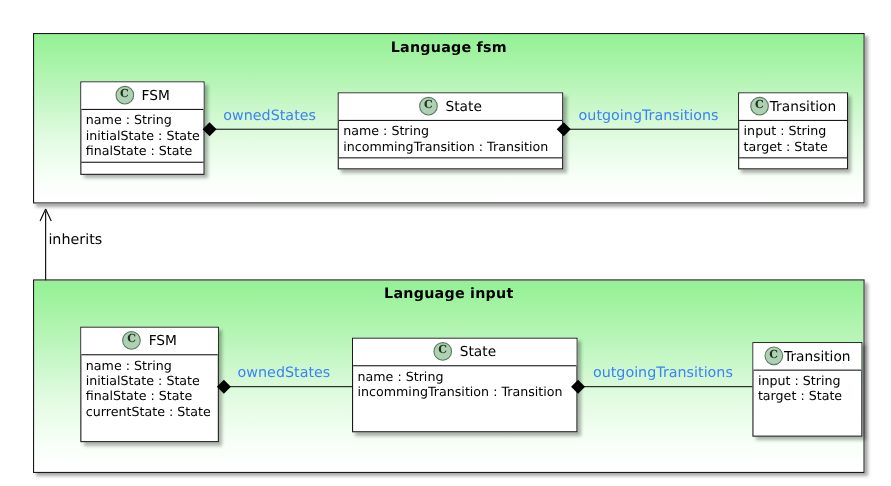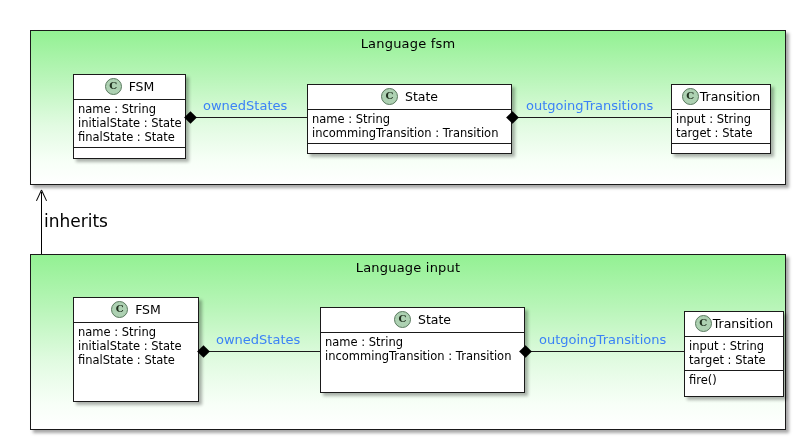--- a/index.html
+++ b/index.html
@@ -23,21 +23,21 @@
     background: linear-gradient(to bottom, #93f193 0%, #b8f5b8 30%, #e2fbe2 62%, #f7fff7 85%, #ffffff 100%);
     box-shadow: 3px 3px 3px rgba(0,0,0,0.35);
   }
   .package-title {
     position: absolute;
     top: 5px;
     left: 0;
     right: 0;
     text-align: center;
     font-size: 13px;
-    font-weight: normal;
+    font-weight: bold;
     color: #000000;
     letter-spacing: 0.2px;
   }
 
   
   .uml-class {
     position: absolute;
     box-sizing: border-box;
     background: #ffffff;
     border: 1px solid #1a1a1a;
@@ -125,21 +125,21 @@
     position: absolute;
     width: 1px;
     height: 12px;
     background: #000000;
     top: 0;
   }
   .inherit-head::before { left: 0; transform: rotate(25deg); transform-origin: top center; }
   .inherit-head::after  { left: 0; transform: rotate(-25deg); transform-origin: top center; }
   .inherit-label {
     position: absolute;
-    font-size: 17px;
+    font-size: 13px;
     color: #000000;
     white-space: nowrap;
   }
 </style>
 </head>
 <body>
 
 <div class="package" style="left:30px; top:30px; width:756px; height:155px;">
   <div class="package-title">Language fsm</div>
 </div>
@@ -199,20 +199,21 @@
 
 <div class="uml-class" style="left:73px; top:297px; width:126px; height:105px;">
   <div class="uml-header">
     <span class="c-icon">C</span>
     <span class="uml-name">FSM</span>
   </div>
   <div class="uml-compartment">
     <div class="uml-line">name : String</div>
     <div class="uml-line">initialState : State</div>
     <div class="uml-line">finalState : State</div>
+    <div class="uml-line">currentState : State</div>
   </div>
 </div>
 
 <div class="uml-class" style="left:320px; top:307px; width:205px; height:86px;">
   <div class="uml-header">
     <span class="c-icon">C</span>
     <span class="uml-name">State</span>
   </div>
   <div class="uml-compartment">
     <div class="uml-line">name : String</div>
@@ -221,23 +222,20 @@
 </div>
 
 <div class="uml-class" style="left:684px; top:311px; width:100px; height:86px;">
   <div class="uml-header tight">
     <span class="c-icon">C</span>
     <span class="uml-name">Transition</span>
   </div>
   <div class="uml-compartment">
     <div class="uml-line">input : String</div>
     <div class="uml-line">target : State</div>
-  </div>
-  <div class="uml-compartment">
-    <div class="uml-line">fire()</div>
   </div>
 </div>
 
 <div class="link-line" style="left:199px; top:351px; width:121px;"></div>
 <div class="diamond" style="left:199px; top:347px;"></div>
 <div class="link-label" style="left:216px; top:332px;">ownedStates</div>
 
 <div class="link-line" style="left:525px; top:351px; width:159px;"></div>
 <div class="diamond" style="left:521px; top:347px;"></div>
 <div class="link-label" style="left:539px; top:332px;">outgoingTransitions</div>

